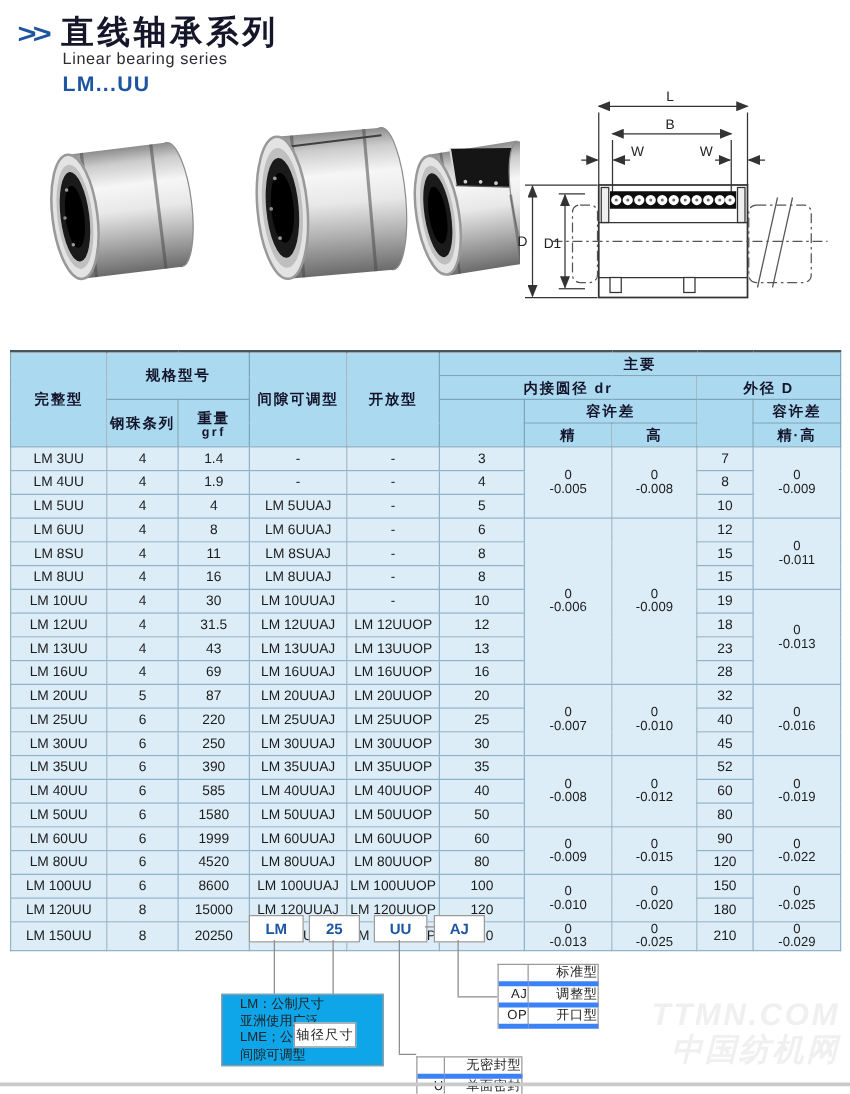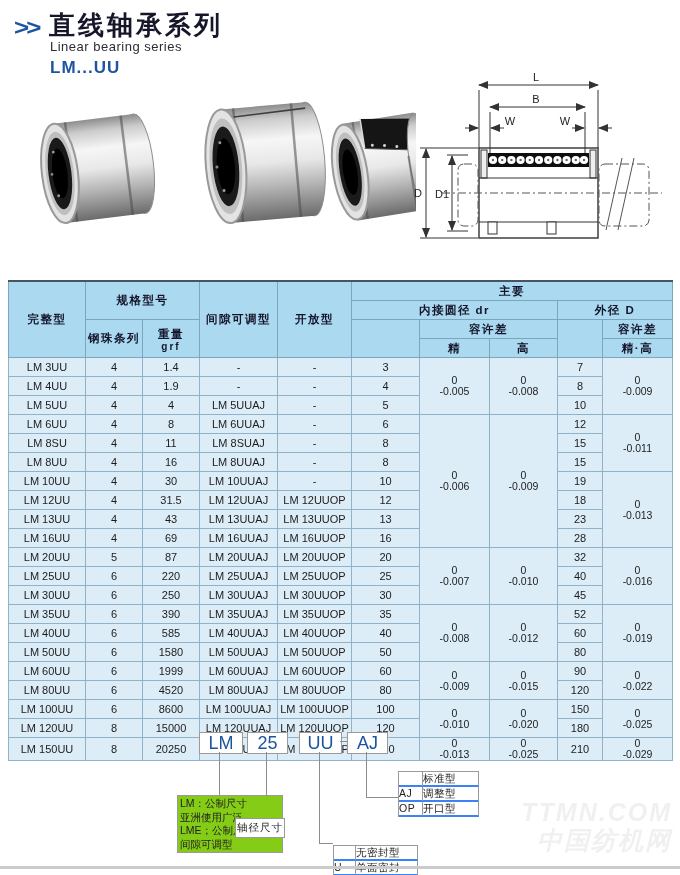--- a/index.html
+++ b/index.html
@@ -15,28 +15,28 @@
   .series-code{left:50px;top:58px;font-size:17px;font-weight:bold;color:#1d55a0;letter-spacing:1px;}
   
   table.spec{border-collapse:collapse;table-layout:fixed;position:absolute;left:8px;top:280px;width:664px;
     border:1px solid #5f7e90;border-top:2px solid #47555e;}
   table.spec th,table.spec td{border:1px solid #8fb4c9;padding:0;text-align:center;vertical-align:middle;overflow:hidden;}
   table.spec th{background:#abdaf0;font-size:11.5px;font-weight:bold;color:#14142a;height:18px;letter-spacing:1.5px;border-color:#7ba6bd;}
   table.spec td{background:#dcedf8;font-size:11px;height:18px;color:#1c1c1c;}
   table.spec td.tol{font-size:10.5px;line-height:11px;}
   table.spec th .sub{font-weight:bold;font-size:10px;letter-spacing:2px;line-height:9px;}
   
-  .code-box{border:1px solid #9a9a9a;background:#fff;color:#1d55a0;font-weight:normal;font-size:18px;
+  .code-box{border:1px solid #9a9a9a;background:#fff;color:#1d55a0;font-weight:bold;font-size:12px;
     display:flex;align-items:center;justify-content:center;}
   .cline{background:#8c8c8c;}
-  .note-box{border:1px solid #9a9a9a;background:#84cc16;font-size:10.5px;line-height:13.5px;padding:1px 2px;color:#222;white-space:nowrap;}
+  .note-box{border:1px solid #9a9a9a;background:#0ea5e9;font-size:10.5px;line-height:13.5px;padding:1px 14px;color:#222;white-space:nowrap;}
   .shaft-box{border:1px solid #9a9a9a;background:#fff;font-size:10.5px;display:flex;align-items:center;justify-content:center;letter-spacing:1px;color:#222;}
   .mini-table{display:grid;border-top:1px solid #9a9a9a;border-left:1px solid #9a9a9a;background:#fff;}
-  .mini-table > div{border-right:1px solid #9a9a9a;border-bottom:2px solid #3b82f6;font-size:10.5px;
-    height:13px;line-height:13px;text-align:left;letter-spacing:.5px;color:#222;}
+  .mini-table > div{border-right:1px solid #9a9a9a;border-bottom:4px solid #3b82f6;font-size:10.5px;
+    height:13px;line-height:13px;text-align:right;letter-spacing:.5px;color:#222;}
   
   .divider{left:0;top:866px;width:680px;height:3px;background:#cbcbcb;}
   .watermark{right:8px;top:798px;width:220px;text-align:right;font-size:25px;font-weight:bold;font-style:italic;
     color:rgba(110,110,110,0.10);line-height:28px;letter-spacing:2px;}
   svg text{font-family:"Liberation Sans","DejaVu Sans",sans-serif;}
 </style>
 </head>
 <body>
 
 <div class="abs chevrons">&gt;&gt;</div>

